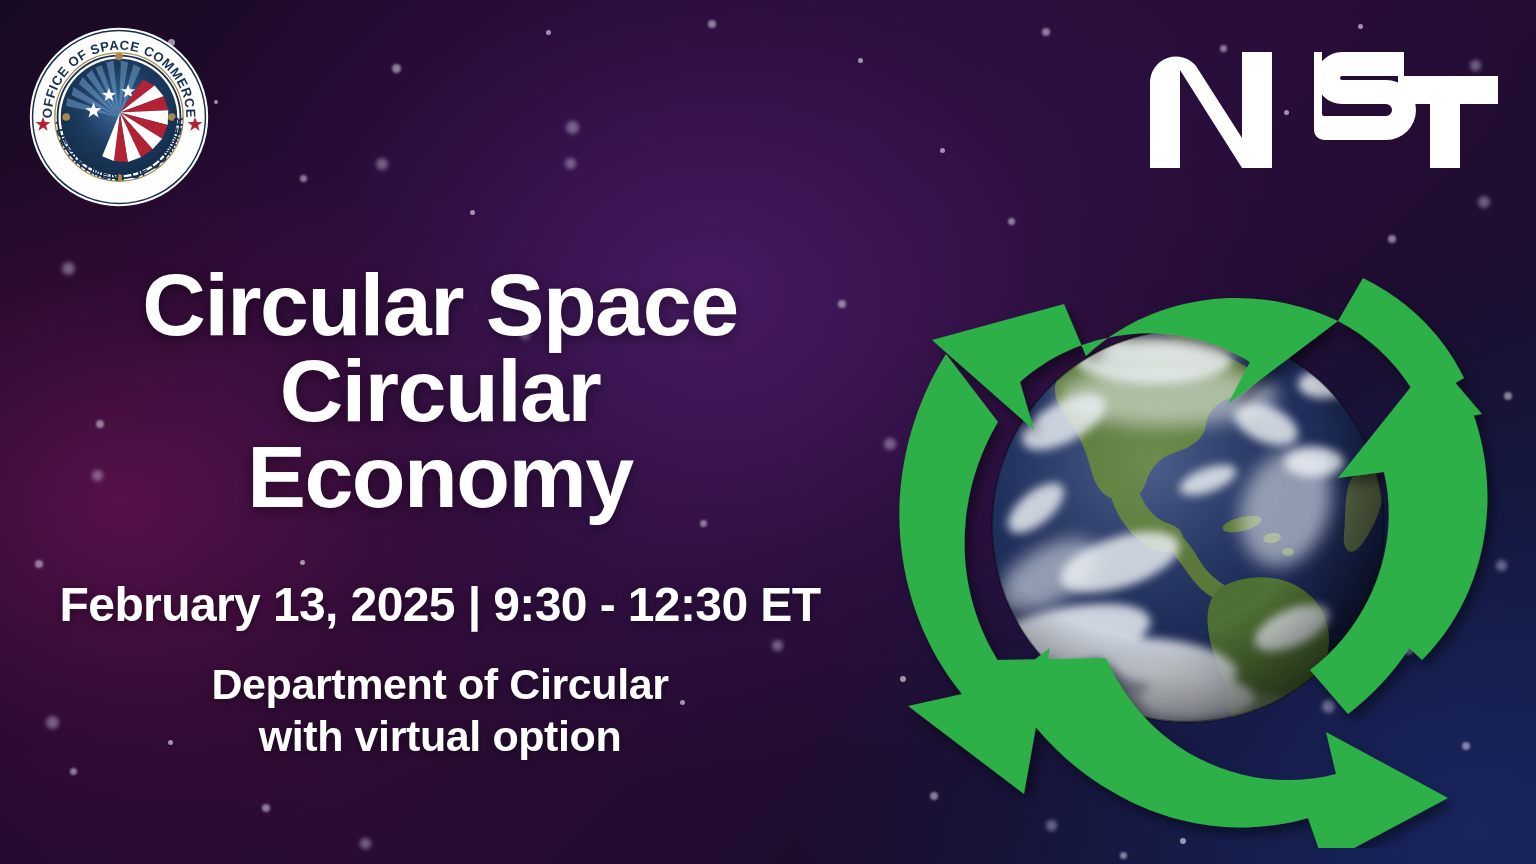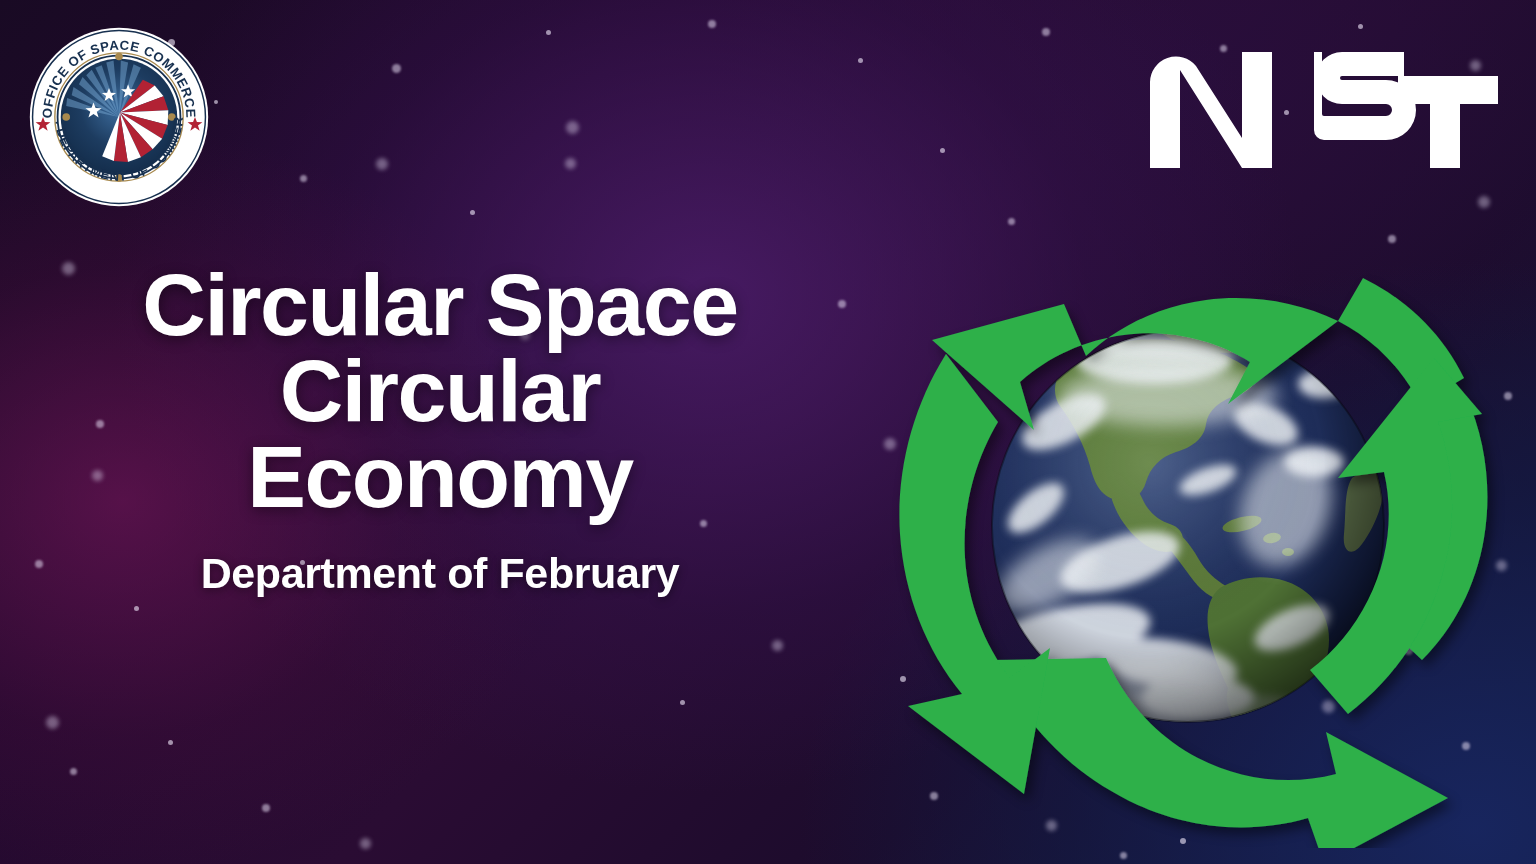--- a/index.html
+++ b/index.html
@@ -249,22 +249,24 @@
       </g>
     </svg>
   </div>
 
   <div id="text-block">
     <h1 id="event-title">
       <span class="tline">Circular Space</span>
       <span class="tline">Circular</span>
       <span class="tline">Economy</span>
     </h1>
+    <div id="event-datetime">February 13, 2025 | 9:30 - 12:30 ET</div>
     <div id="event-location">
-      <span class="lline">Department of February</span>
+      <span class="lline">Department of Circular</span>
+      <span class="lline">with virtual option</span>
     </div>
   </div>
 
   <div id="graphic">
     <svg viewBox="0 0 640 640" xmlns="http://www.w3.org/2000/svg">
       <defs>
         <radialGradient id="oceanGrad" cx="38%" cy="32%" r="78%">
           <stop offset="0%" stop-color="#3c5282"></stop>
           <stop offset="48%" stop-color="#22325f"></stop>
           <stop offset="82%" stop-color="#16224a"></stop>

